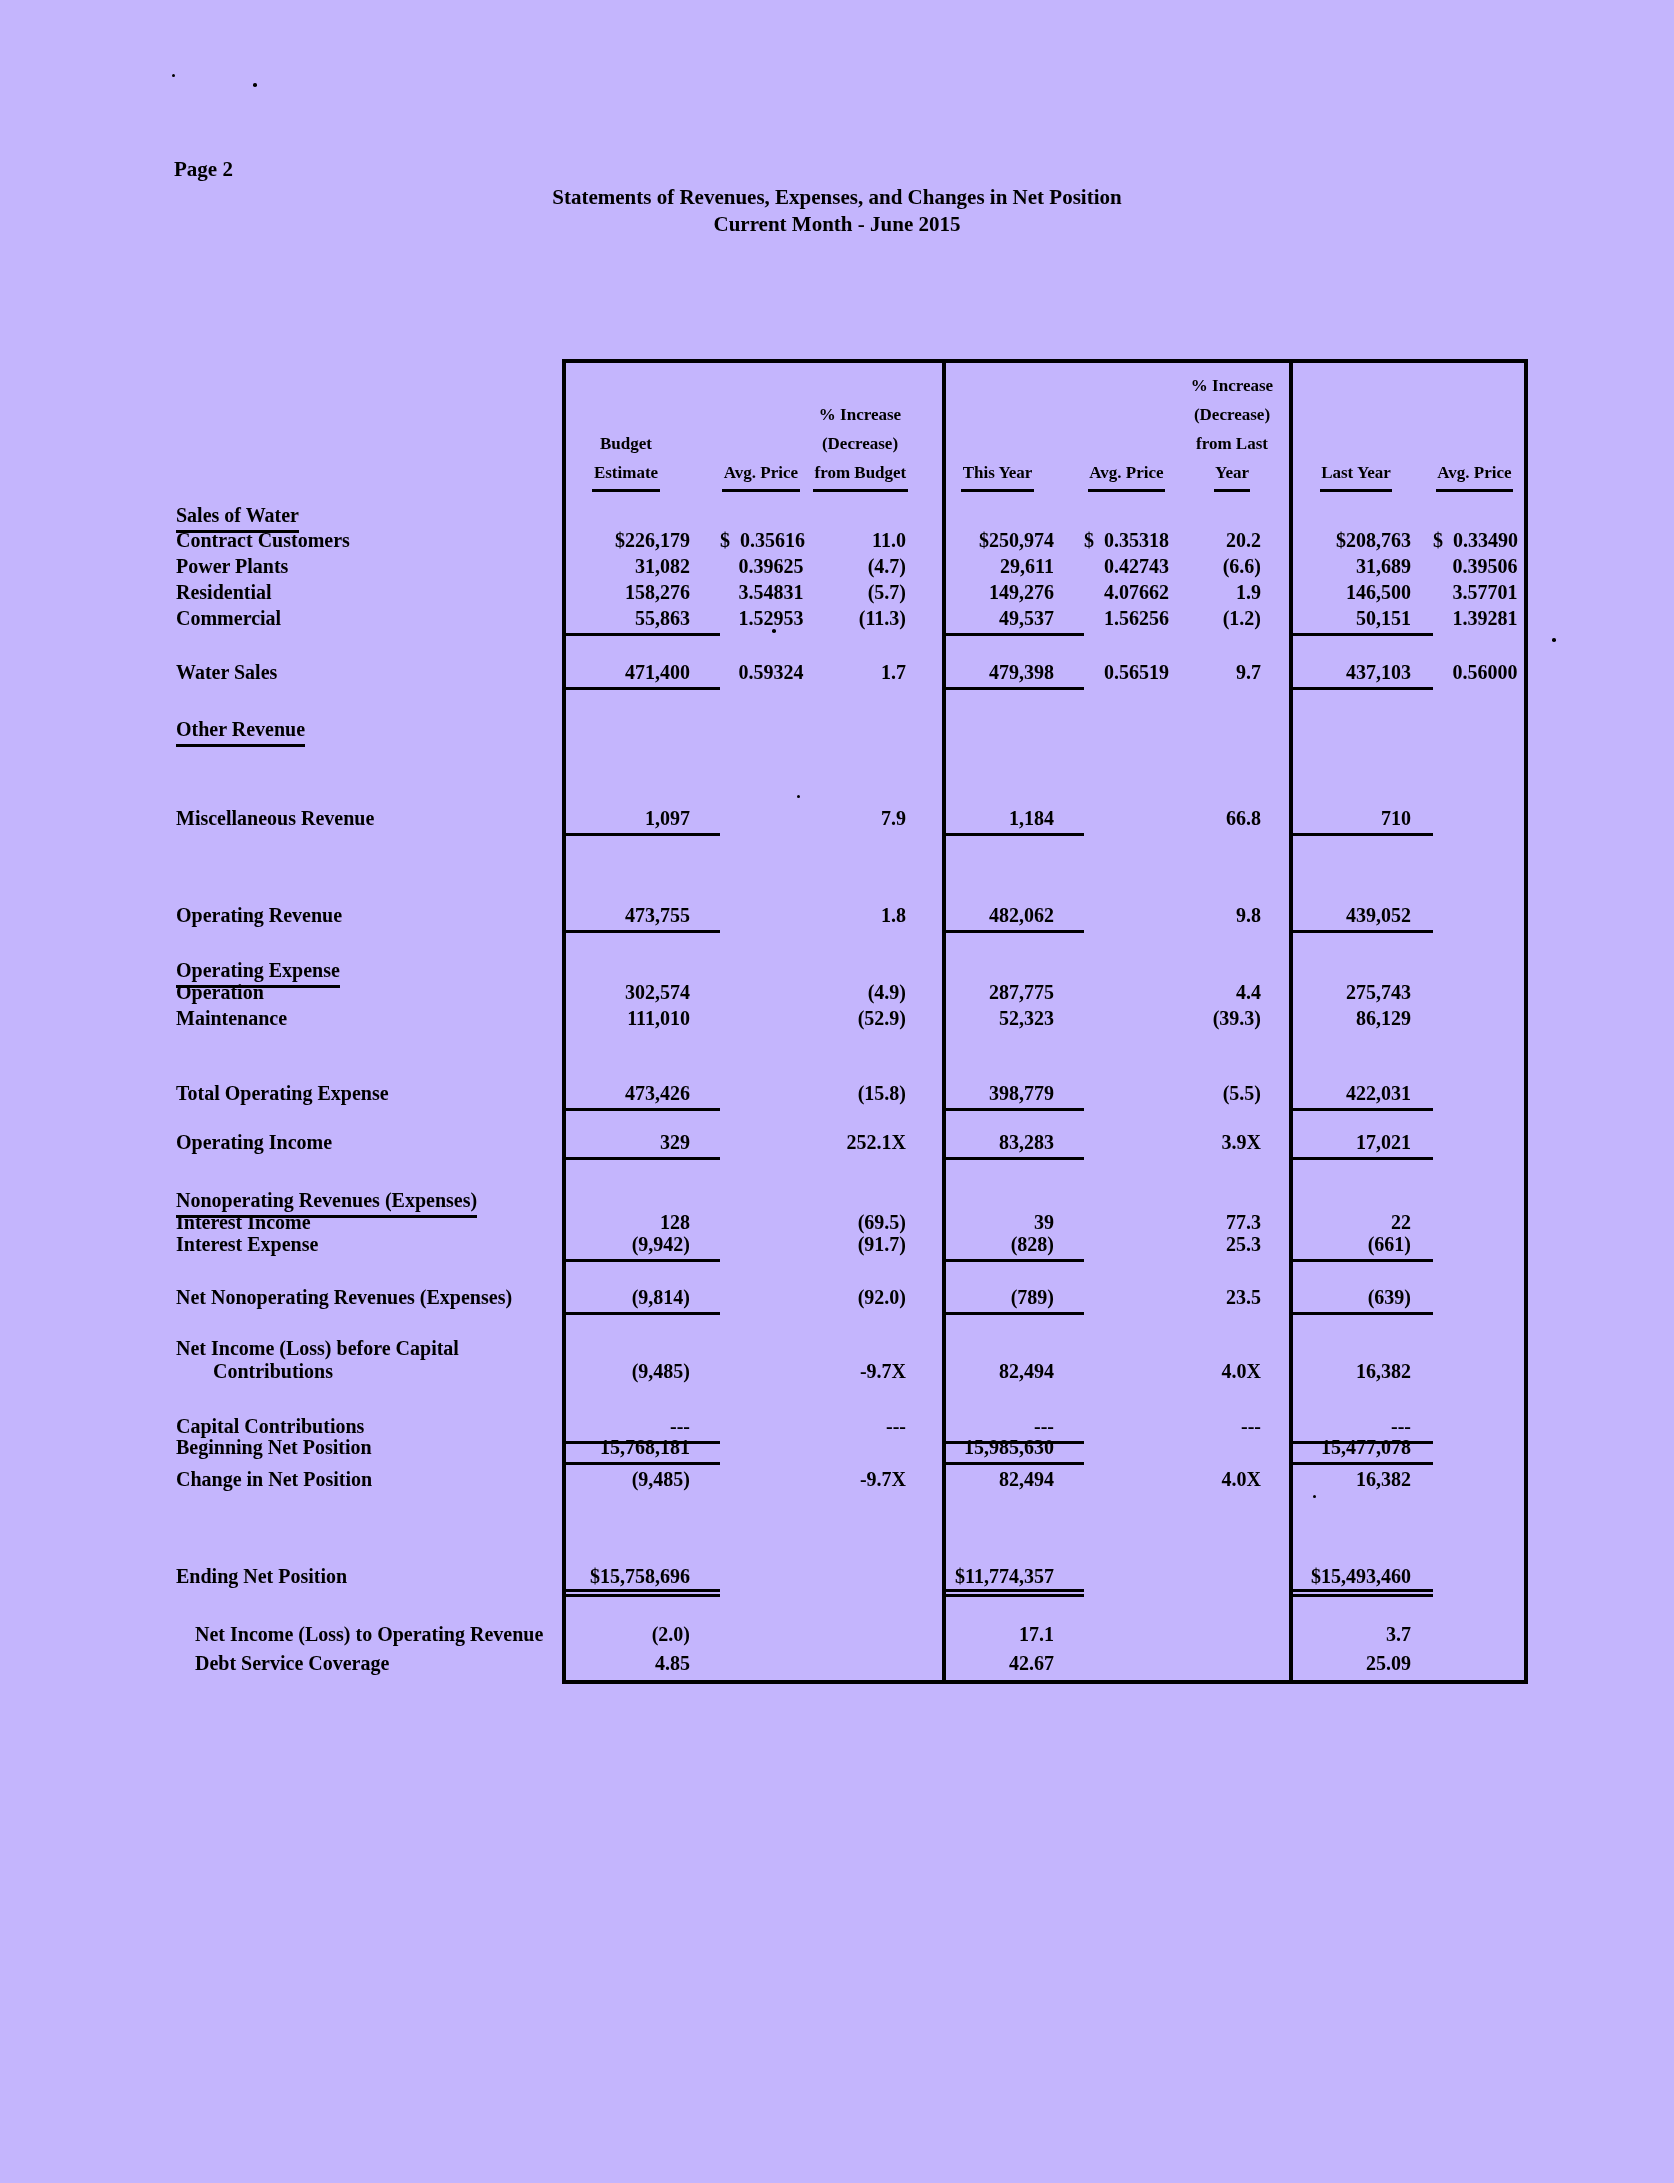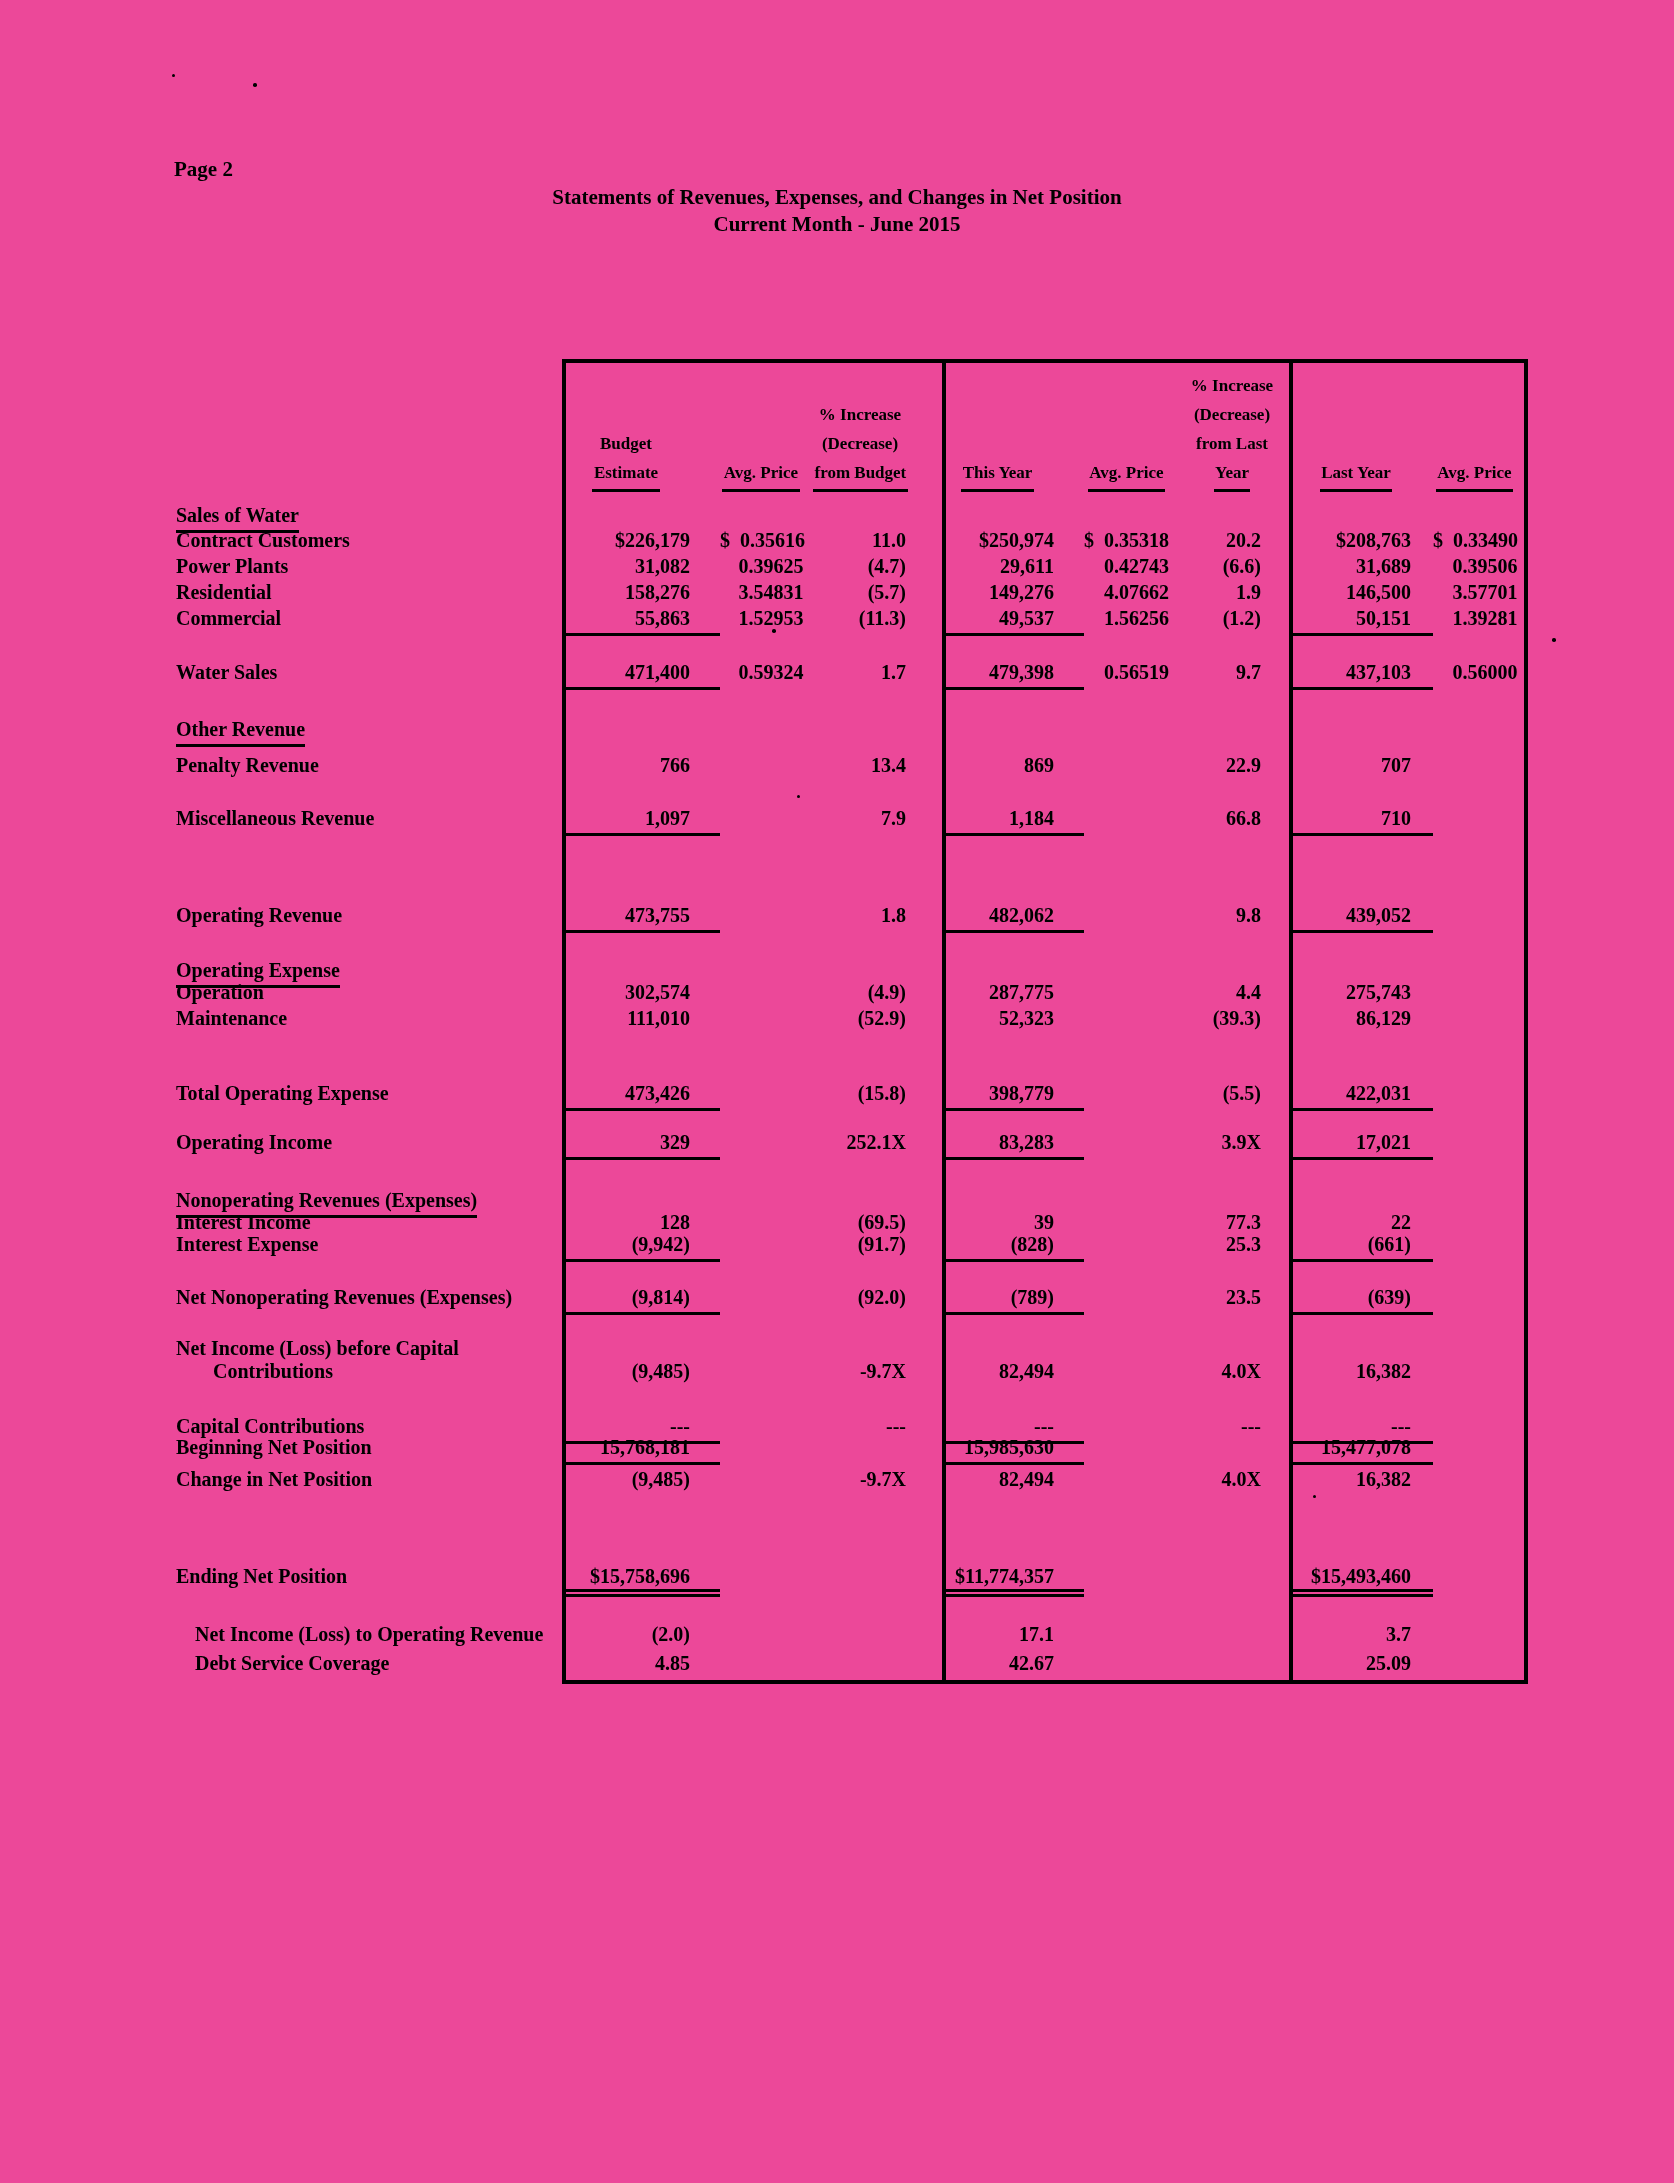--- a/index.html
+++ b/index.html
@@ -1,17 +1,17 @@
 <!DOCTYPE html>
 <html style="font-size:8px"><head>
 <meta charset="utf-8">
 <style>
   html,body { margin:0; padding:0; background:#e8e8e8; }
   .page {
-    position:relative; width:1674px; height:2183px; background:#ec4899;
+    position:relative; width:1674px; height:2183px; background:#c4b5fd;
     font-family:"Liberation Serif", serif; font-weight:bold; color:#000;
     overflow:hidden;
   }
   .page-label { position:absolute; left:174px; top:157px; font-size:21px; }
   .title-block { position:absolute; left:0; top:184px; width:1674px; text-align:center; font-size:21px; }
   .title-block div { line-height:27px; }
 
   
   .vline { position:absolute; width:3.5px; background:#000; top:359px; height:1325px; }
   .hline { position:absolute; height:4.4px; background:#000; left:562px; width:966px; }
@@ -156,28 +156,20 @@
     <div class="c6 num p6">0.56519</div>
     <div class="c7 num p7">9.7</div>
     <div class="c8 num p8 u">437,103</div>
     <div class="c9 num p9">0.56000</div>
   </div>
 
   <div class="trow heading" style="top:716px;">
     <div class="c1 lbl"><span class="hdr">Other Revenue</span></div>
   </div>
 
-  <div class="trow" style="top:752px;">
-    <div class="c1 lbl">Penalty Revenue</div>
-    <div class="c2 num p2">766</div>
-    <div class="c4 num p4">13.4</div>
-    <div class="c5 num p5">869</div>
-    <div class="c7 num p7">22.9</div>
-    <div class="c8 num p8">707</div>
-  </div>
 
 
   <div class="trow" style="top:805px;">
     <div class="c1 lbl">Miscellaneous Revenue</div>
     <div class="c2 num p2 u">1,097</div>
     <div class="c4 num p4">7.9</div>
     <div class="c5 num p5 u">1,184</div>
     <div class="c7 num p7">66.8</div>
     <div class="c8 num p8 u">710</div>
   </div>

